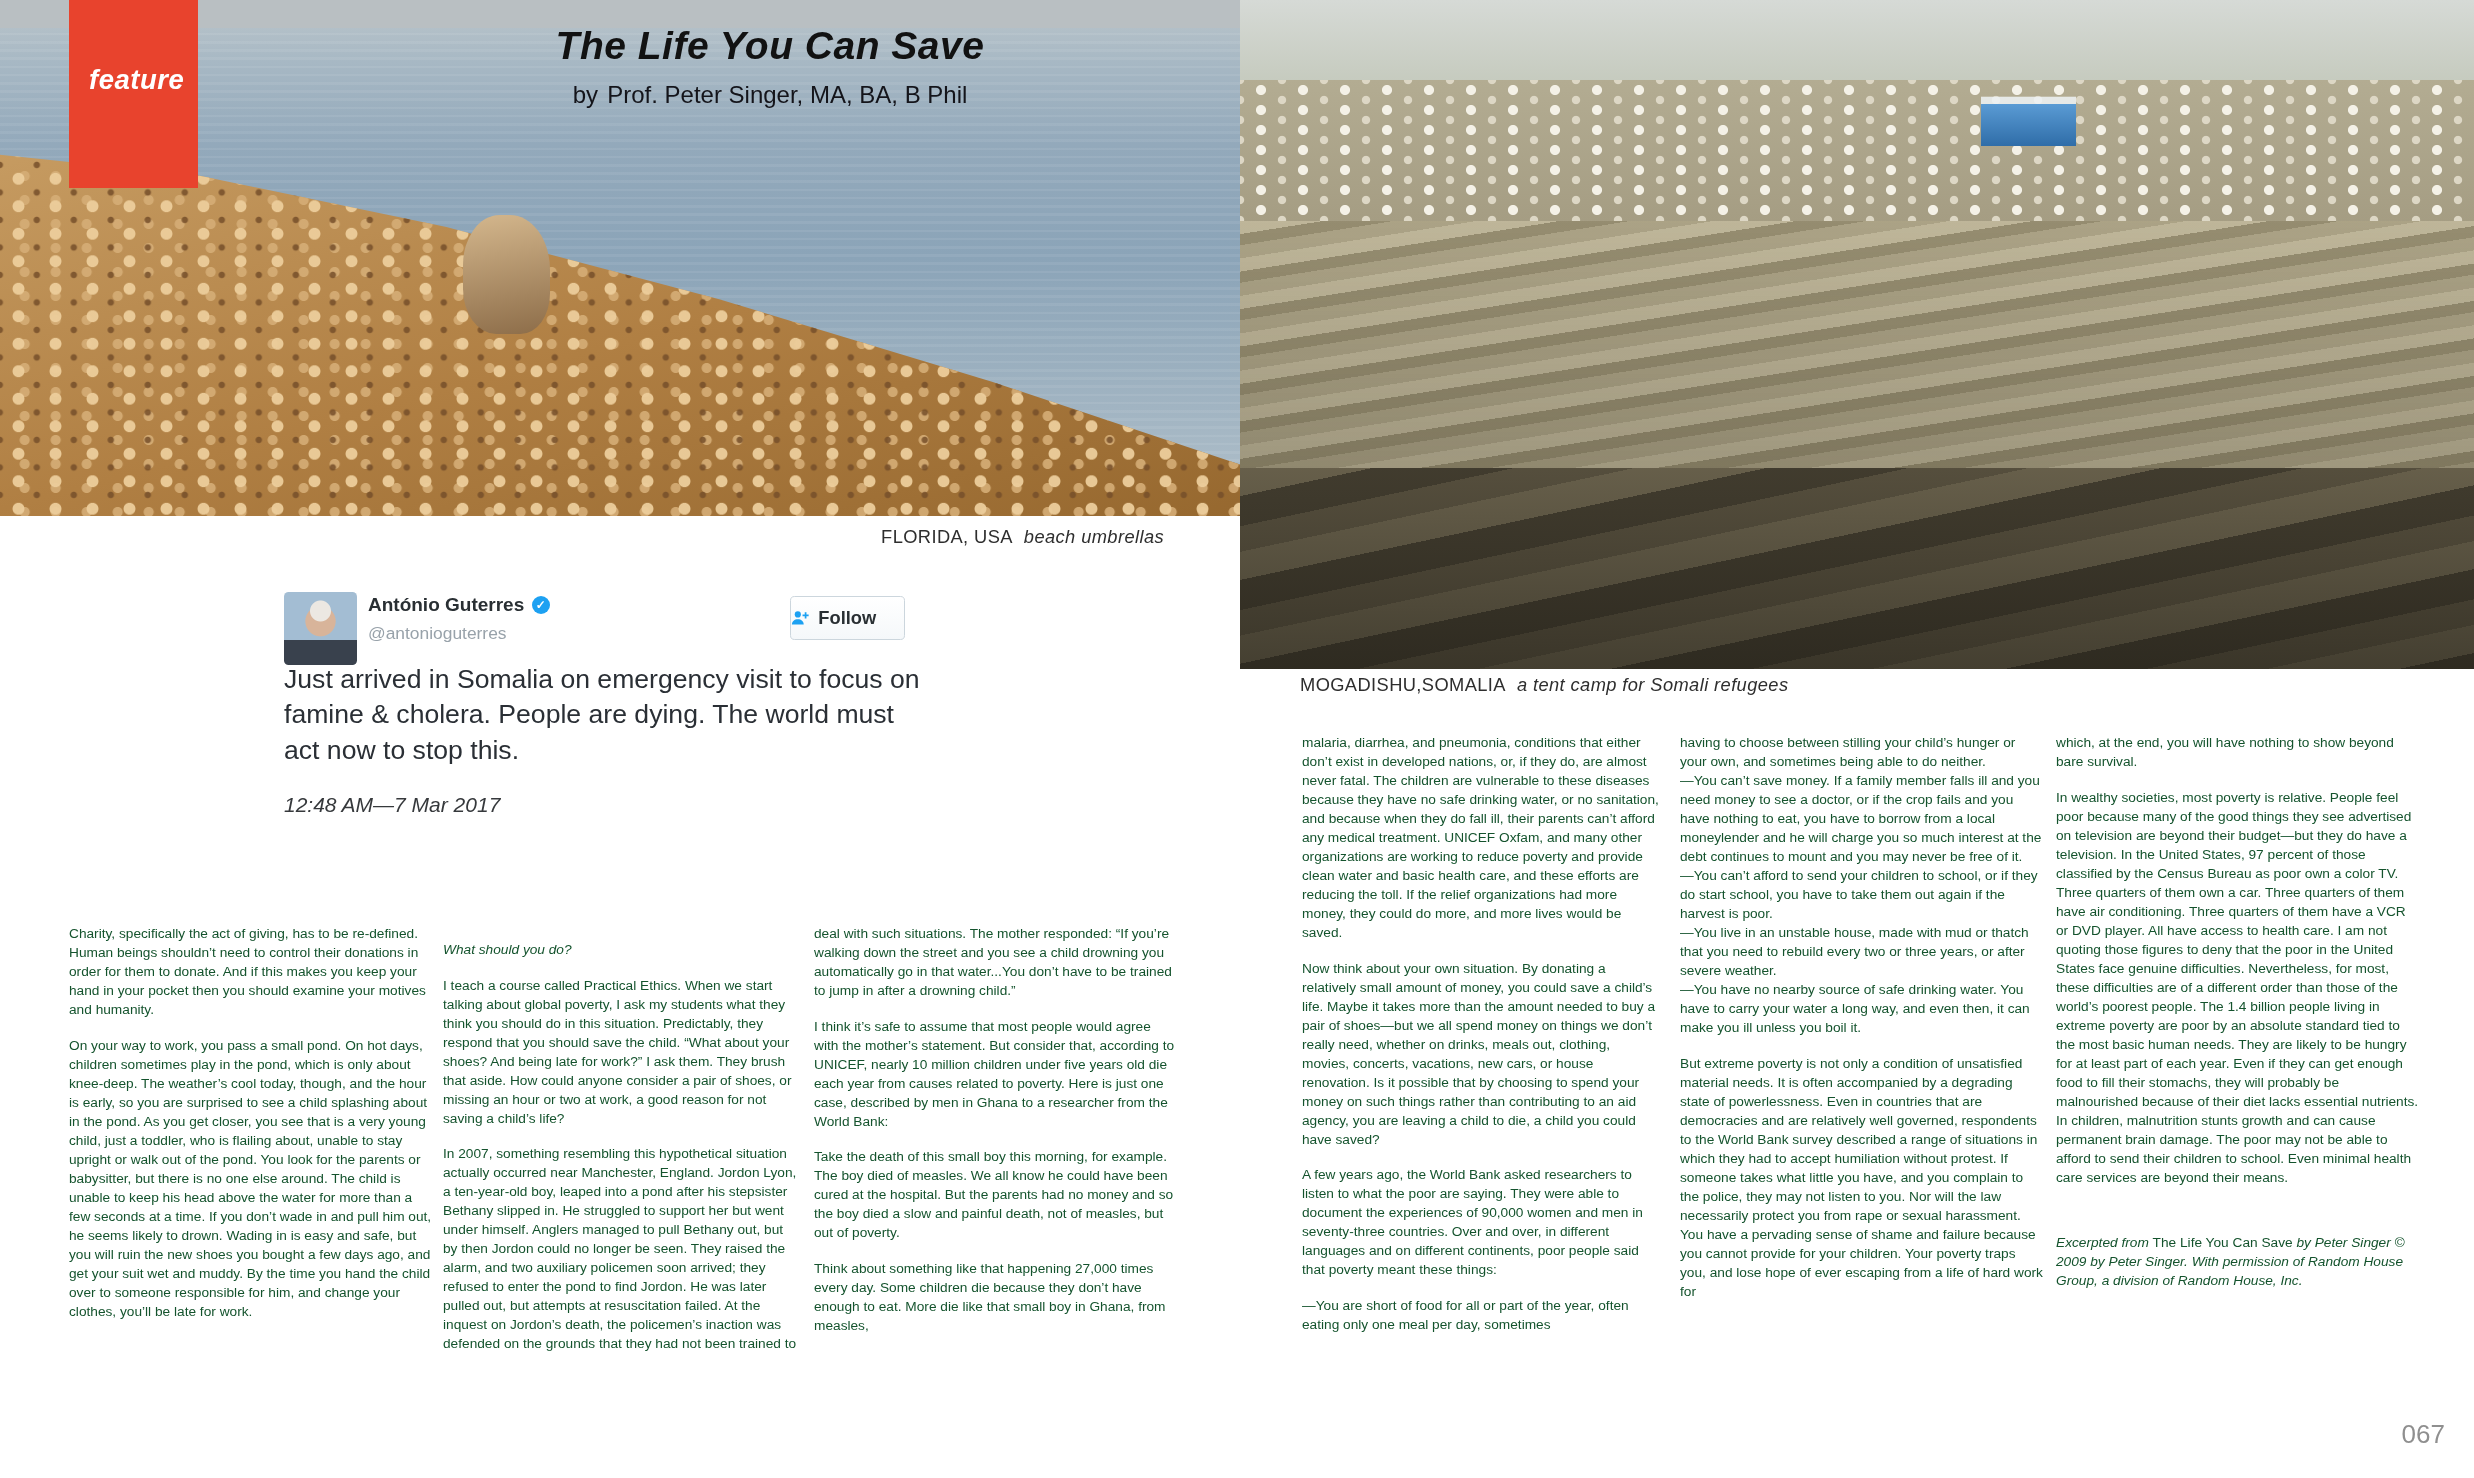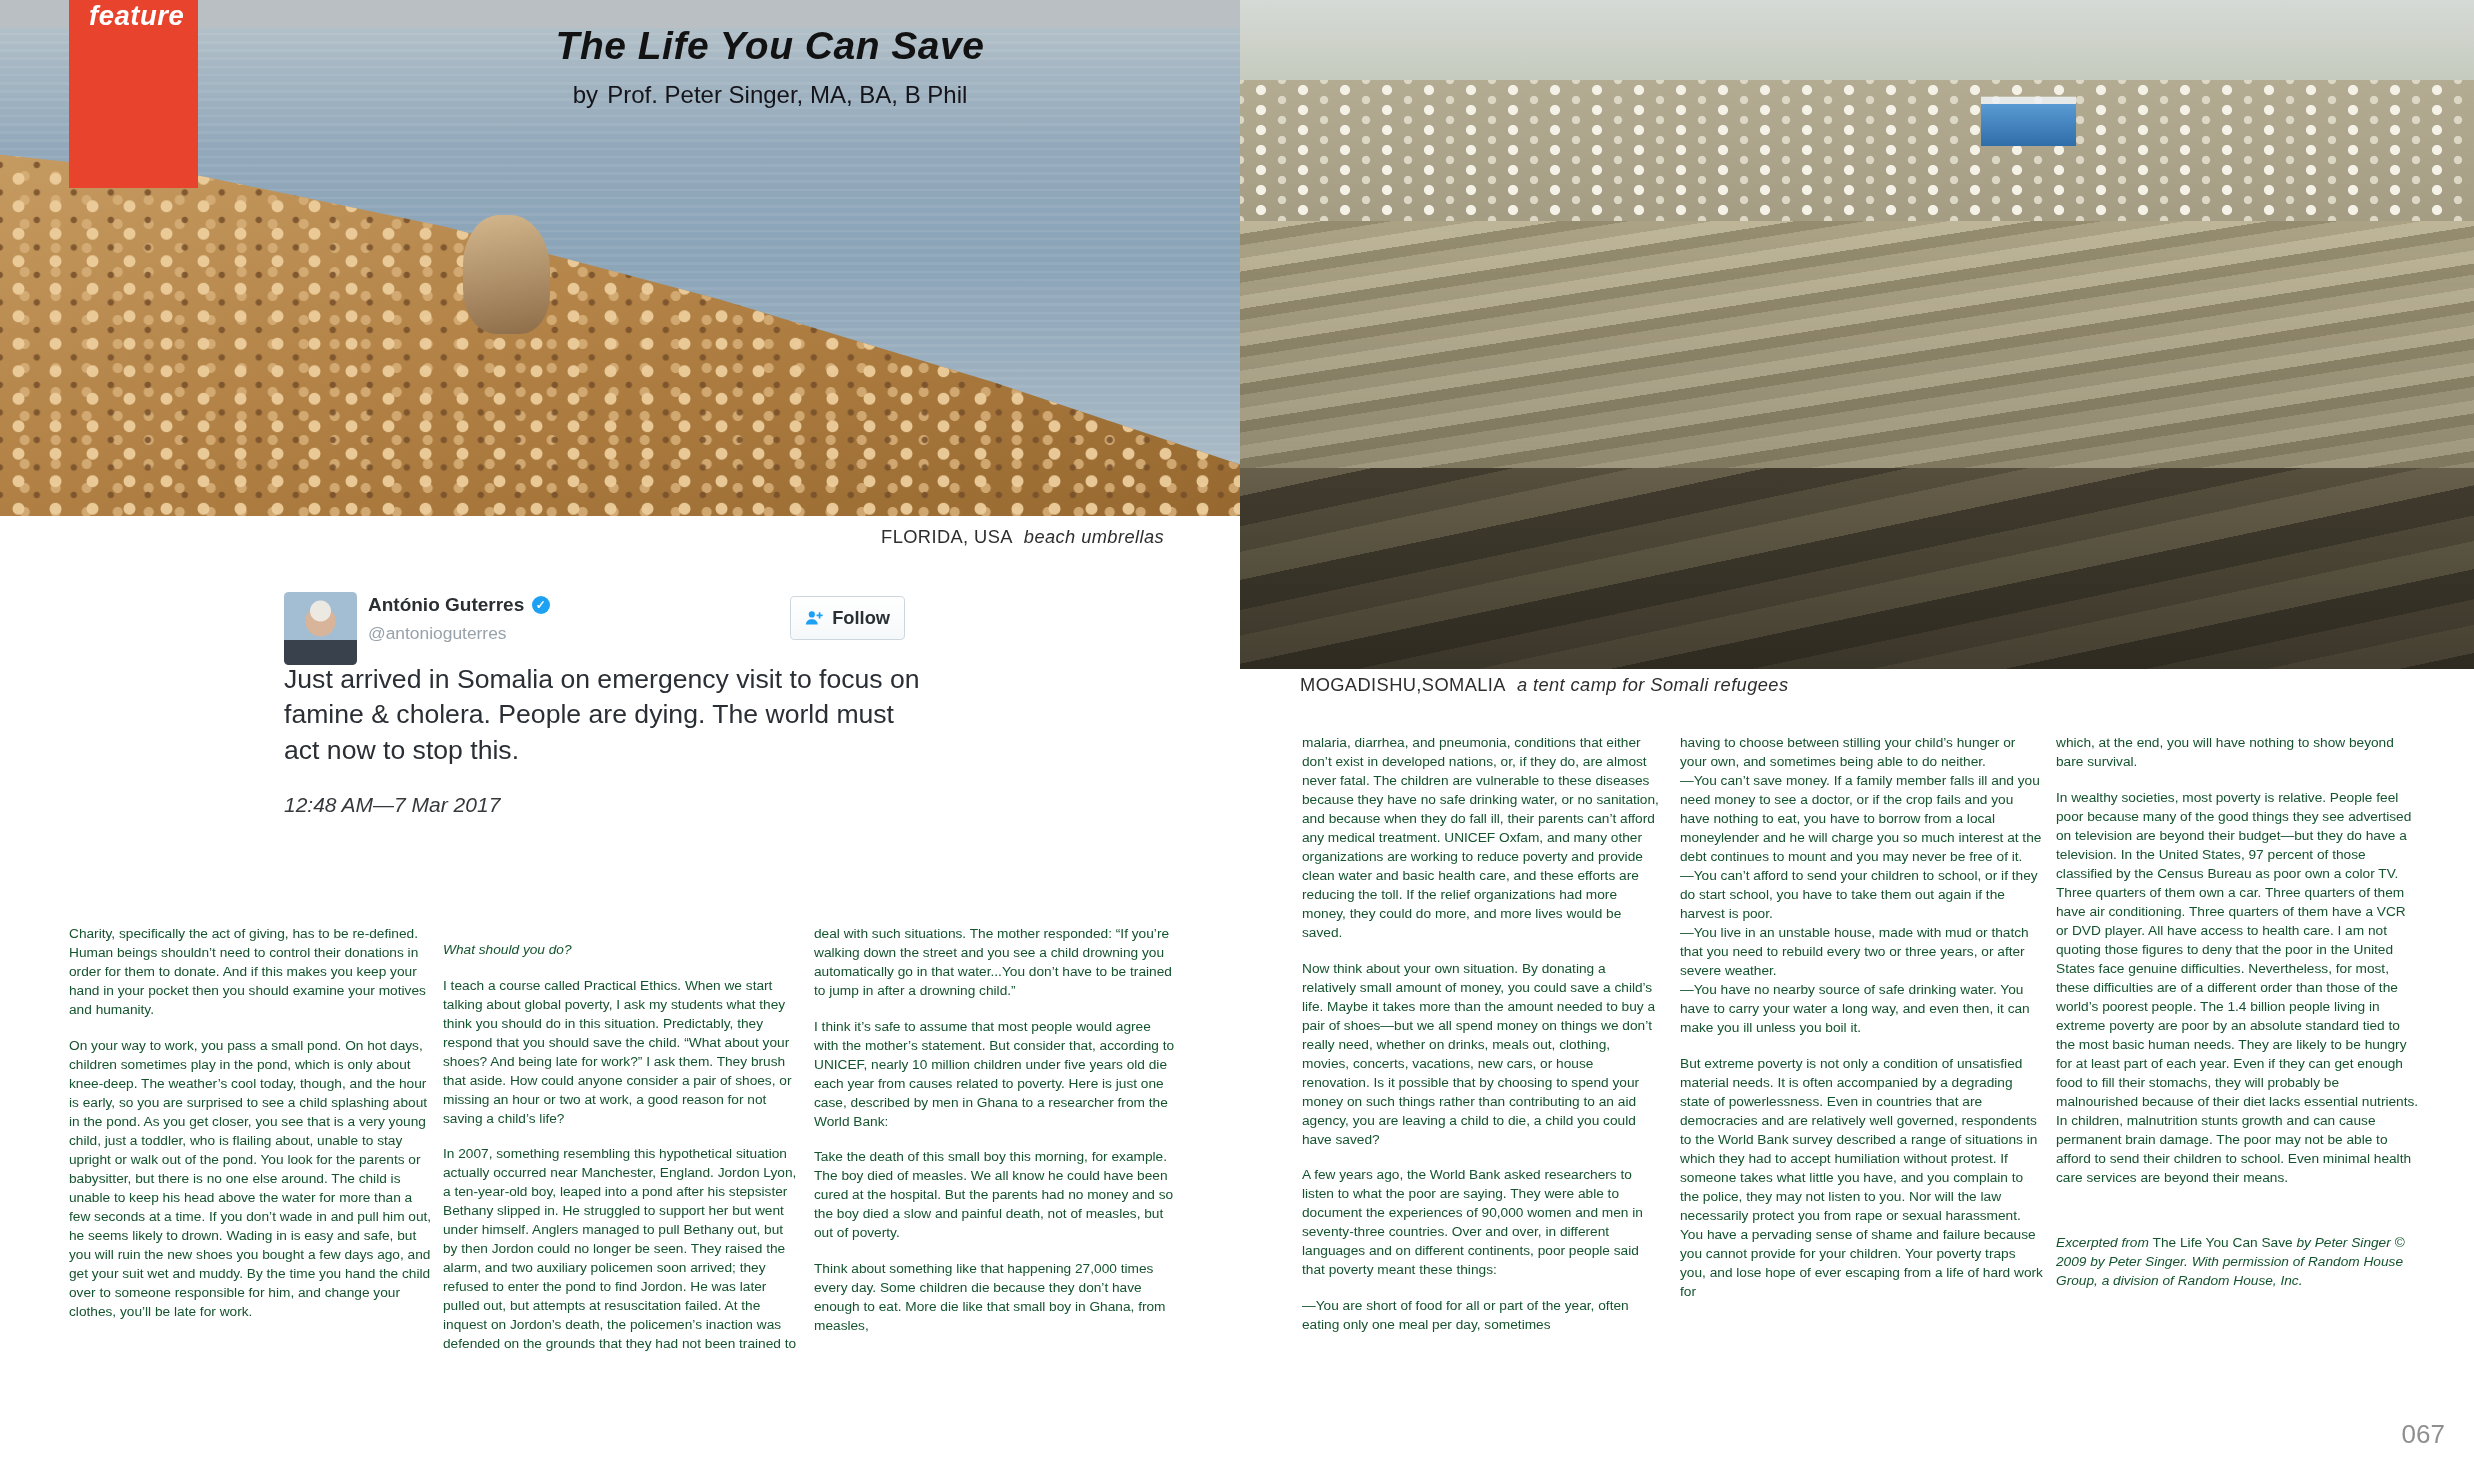--- a/index.html
+++ b/index.html
@@ -41,21 +41,21 @@
       repeating-linear-gradient(171deg,#cdc4a6 0 13px,#9e9577 13px 24px,#b7ae90 24px 37px);}
   .camp-near{position:absolute;left:0;top:70%;width:100%;height:30%;
     background:
       linear-gradient(rgba(33,30,22,.22),rgba(24,22,16,.55)),
       repeating-linear-gradient(168deg,#7a7159 0 27.5px,#4a4435 27.5px 57px,#645c48 57px 82px);}
   .camp-building{position:absolute;left:60%;top:15.5%;width:95px;height:42px;
     background:linear-gradient(#5a9bd4,#2f6da8);box-shadow:0 -7.3px 0 rgba(240,244,247,.85);}
 
   
   .feature-tab{position:absolute;left:69px;top:0;width:129px;height:188px;z-index:5;
-    display:flex;align-items:flex-start;padding:0 0 29px 20px;}
+    display:flex;align-items:center;padding:0 0 29px 20px;}
   .feature-tab span{color:#fff;font-weight:bold;font-style:italic;font-size:27.5px;letter-spacing:0.5px;}
 
   
   .title-block{position:absolute;left:394px;top:24px;width:752px;text-align:center;z-index:4;}
   .title-block h1{margin:0;font-size:39px;font-weight:bold;font-style:italic;color:#121212;letter-spacing:0.5px;}
   .byline{margin-top:13px;font-size:24px;color:#14141a;}
   .byline .by{margin-right:9.2px;}
 
   
   .caption{position:absolute;font-size:18.3px;color:#2e2e2e;letter-spacing:0.4px;white-space:nowrap;}
@@ -69,21 +69,21 @@
     background:
       radial-gradient(circle at 50% 26%, #ece8e2 0 10px, rgba(0,0,0,0) 11px),
       radial-gradient(circle at 50% 40%, #d8b49a 0 14.7px, rgba(0,0,0,0) 15.6px),
       linear-gradient(180deg,#a3bdd3 0 48px,#39414d 48px);}
   .tweet-name-row{position:absolute;left:84px;top:3.7px;white-space:nowrap;}
   .tweet-name{font-size:19px;font-weight:bold;color:#292f33;}
   .verified{display:inline-block;width:18.3px;height:18.3px;border-radius:50%;background:#1da1f2;color:#fff;
     font-size:12px;font-weight:bold;text-align:center;line-height:18.3px;margin-left:7.3px;vertical-align:1.8px;}
   .tweet-handle{position:absolute;left:84px;top:33px;font-size:17.4px;color:#98a2aa;}
   .follow-btn{position:absolute;left:506px;top:5.5px;width:115px;height:44px;border:0.9px solid #ccd6dd;border-radius:4.6px;
-    background:linear-gradient(#ffffff,#f5f8fa);display:flex;align-items:center;justify-content:center;gap:7.3px;cursor:pointer;}
+    background:linear-gradient(#ffffff,#f5f8fa);display:flex;align-items:center;gap:7.3px;cursor:pointer;}
   .follow-btn span{font-size:18.3px;font-weight:bold;color:#292f33;}
   .tweet-text{position:absolute;left:0;top:72px;width:642px;font-size:26.6px;line-height:1.33;color:#2a2f35;}
   .tweet-time{position:absolute;left:0;top:203px;font-size:21px;font-style:italic;color:#36393c;}
 
   
   .col{position:absolute;font-size:13.7px;line-height:19px;color:#14532d;}
   .col p{margin:0 0 16.5px 0;}
   .col p.tight{margin:0;}
   .col p.gap-top{margin-top:16.5px;}
   .col p:last-child{margin-bottom:0;}

